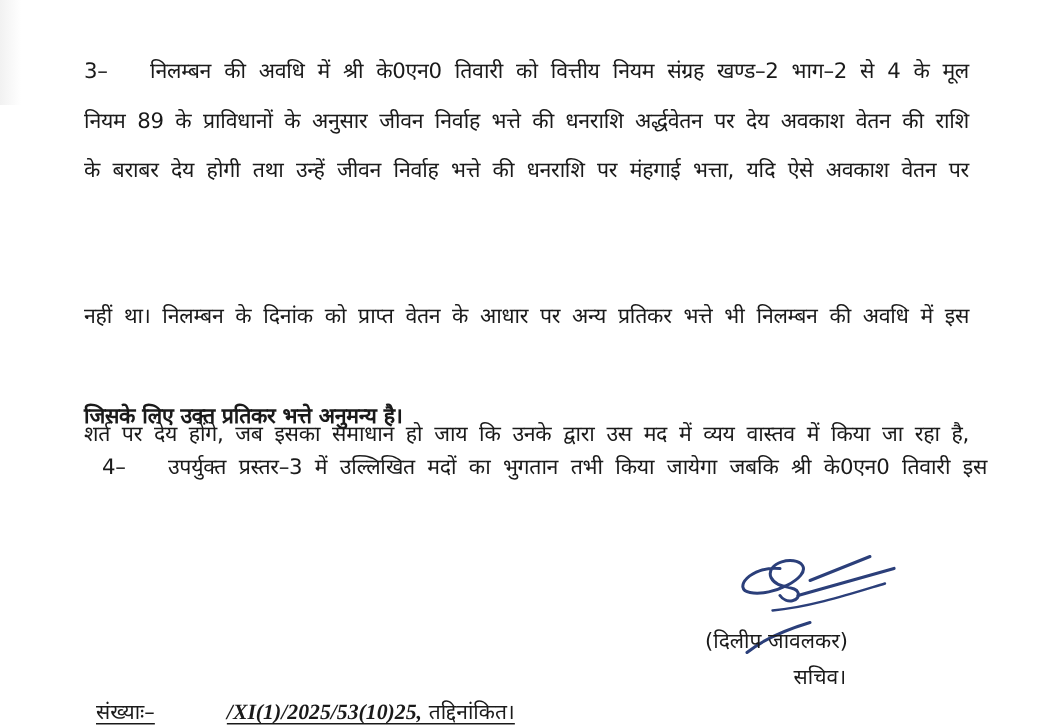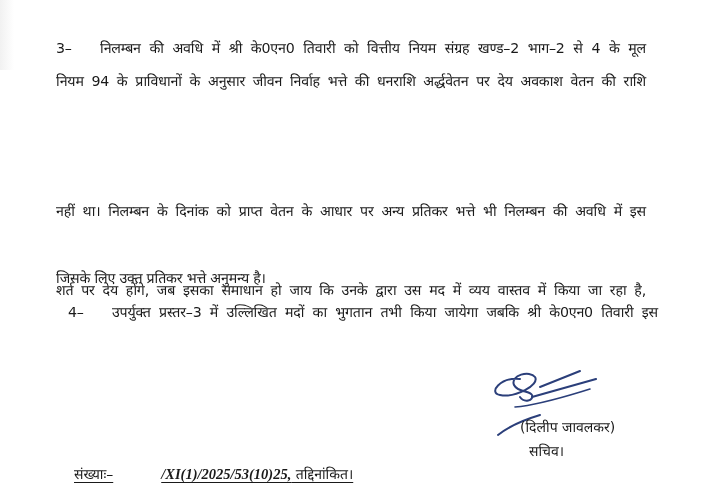--- a/index.html
+++ b/index.html
@@ -12,48 +12,49 @@
   }
   .page { position:absolute; left:0; top:0; width:591px; height:485px; }
   .line {
     position:absolute; left:56px; width:590px;
     font-size:14.2px; line-height:20px; white-space:nowrap;
     letter-spacing:-0.2px;
   }
   .para-num { display:inline-block; width:44px; }
   .justify { text-align:justify; text-align-last:justify; }
   .sig-name {
-    position:absolute; left:520px; top:417px; font-size:14px; white-space:nowrap;
+    position:absolute; left:470px; top:417px; font-size:14px; white-space:nowrap;
   }
   .sig-title {
     position:absolute; left:529px; top:441px; font-size:14px; white-space:nowrap;
   }
   .ref {
-    position:absolute; left:74px; top:464px; font-size:14px; white-space:nowrap;
+    position:absolute; left:64px; top:464px; font-size:14px; white-space:nowrap;
     text-decoration:underline; text-underline-offset:3px;
   }
   .ref .gap { display:inline-block; width:48px; }
   .ref .code { font-family:"Liberation Serif", serif; font-weight:bold; font-style:italic; font-size:14.5px; }
   .signature { position:absolute; left:480px; top:365px; width:135px; height:75px; }
   .smudge { position:absolute; left:0; top:0; width:14px; height:70px;
     background:linear-gradient(90deg, #e8e8e8, #ffffff); opacity:0.6; }
 </style>
 </head>
 <body>
 
 <div class="page">
   <div class="smudge"></div>
 
   <div class="line justify" style="top:38px;">
     <span class="para-num">3–</span><span>निलम्बन की अवधि में श्री के0एन0 तिवारी को वित्तीय नियम संग्रह खण्ड–2 भाग–2 से 4 के मूल</span>
   </div>
-  <div class="line justify" style="top:71px;">नियम 94 के प्राविधानों के अनुसार जीवन निर्वाह भत्ते की धनराशि अर्द्धवेतन पर देय अवकाश वेतन की राशि</div>
+  <div class="line justify" style="top:71px;">नियम 89 के प्राविधानों के अनुसार जीवन निर्वाह भत्ते की धनराशि अर्द्धवेतन पर देय अवकाश वेतन की राशि</div>
+  <div class="line justify" style="top:104px;">के बराबर देय होगी तथा उन्हें जीवन निर्वाह भत्ते की धनराशि पर मंहगाई भत्ता, यदि ऐसे अवकाश वेतन पर</div>
   <div class="line justify" style="top:201px;">नहीं था। निलम्बन के दिनांक को प्राप्त वेतन के आधार पर अन्य प्रतिकर भत्ते भी निलम्बन की अवधि में इस</div>
   <div class="line justify" style="top:236px;margin-top:44px;">शर्त पर देय होंगे, जब इसका समाधान हो जाय कि उनके द्वारा उस मद में व्यय वास्तव में किया जा रहा है,</div>
-  <div class="line" style="top:268px;">जिसके लिए उक्त प्रतिकर भत्ते अनुमन्य है।</div>
+  <div class="line" style="top:268px;font-weight:bold;">जिसके लिए उक्त प्रतिकर भत्ते अनुमन्य है।</div>
 
   <div class="line justify" style="top:302px;margin-left:12px;">
     <span class="para-num">4–</span><span>उपर्युक्त प्रस्तर–3 में उल्लिखित मदों का भुगतान तभी किया जायेगा जबकि श्री के0एन0 तिवारी इस</span>
   </div>
 
   <svg class="signature" viewBox="0 0 135 75">
     <path d="M40 14 C20 12 8 28 20 30 C35 33 60 20 55 12 C50 5 30 10 34 20 C38 28 50 25 52 30 C54 36 44 38 40 32" fill="none" stroke="#2b3f7a" stroke-width="2" stroke-linecap="round"></path>
     <path d="M60 22 L100 6" fill="none" stroke="#2b3f7a" stroke-width="2" stroke-linecap="round"></path>
     <path d="M52 32 L116 14" fill="none" stroke="#2b3f7a" stroke-width="2.2" stroke-linecap="round"></path>
     <path d="M35 42 C60 40 90 30 110 24" fill="none" stroke="#2b3f7a" stroke-width="1.6" stroke-linecap="round"></path>

